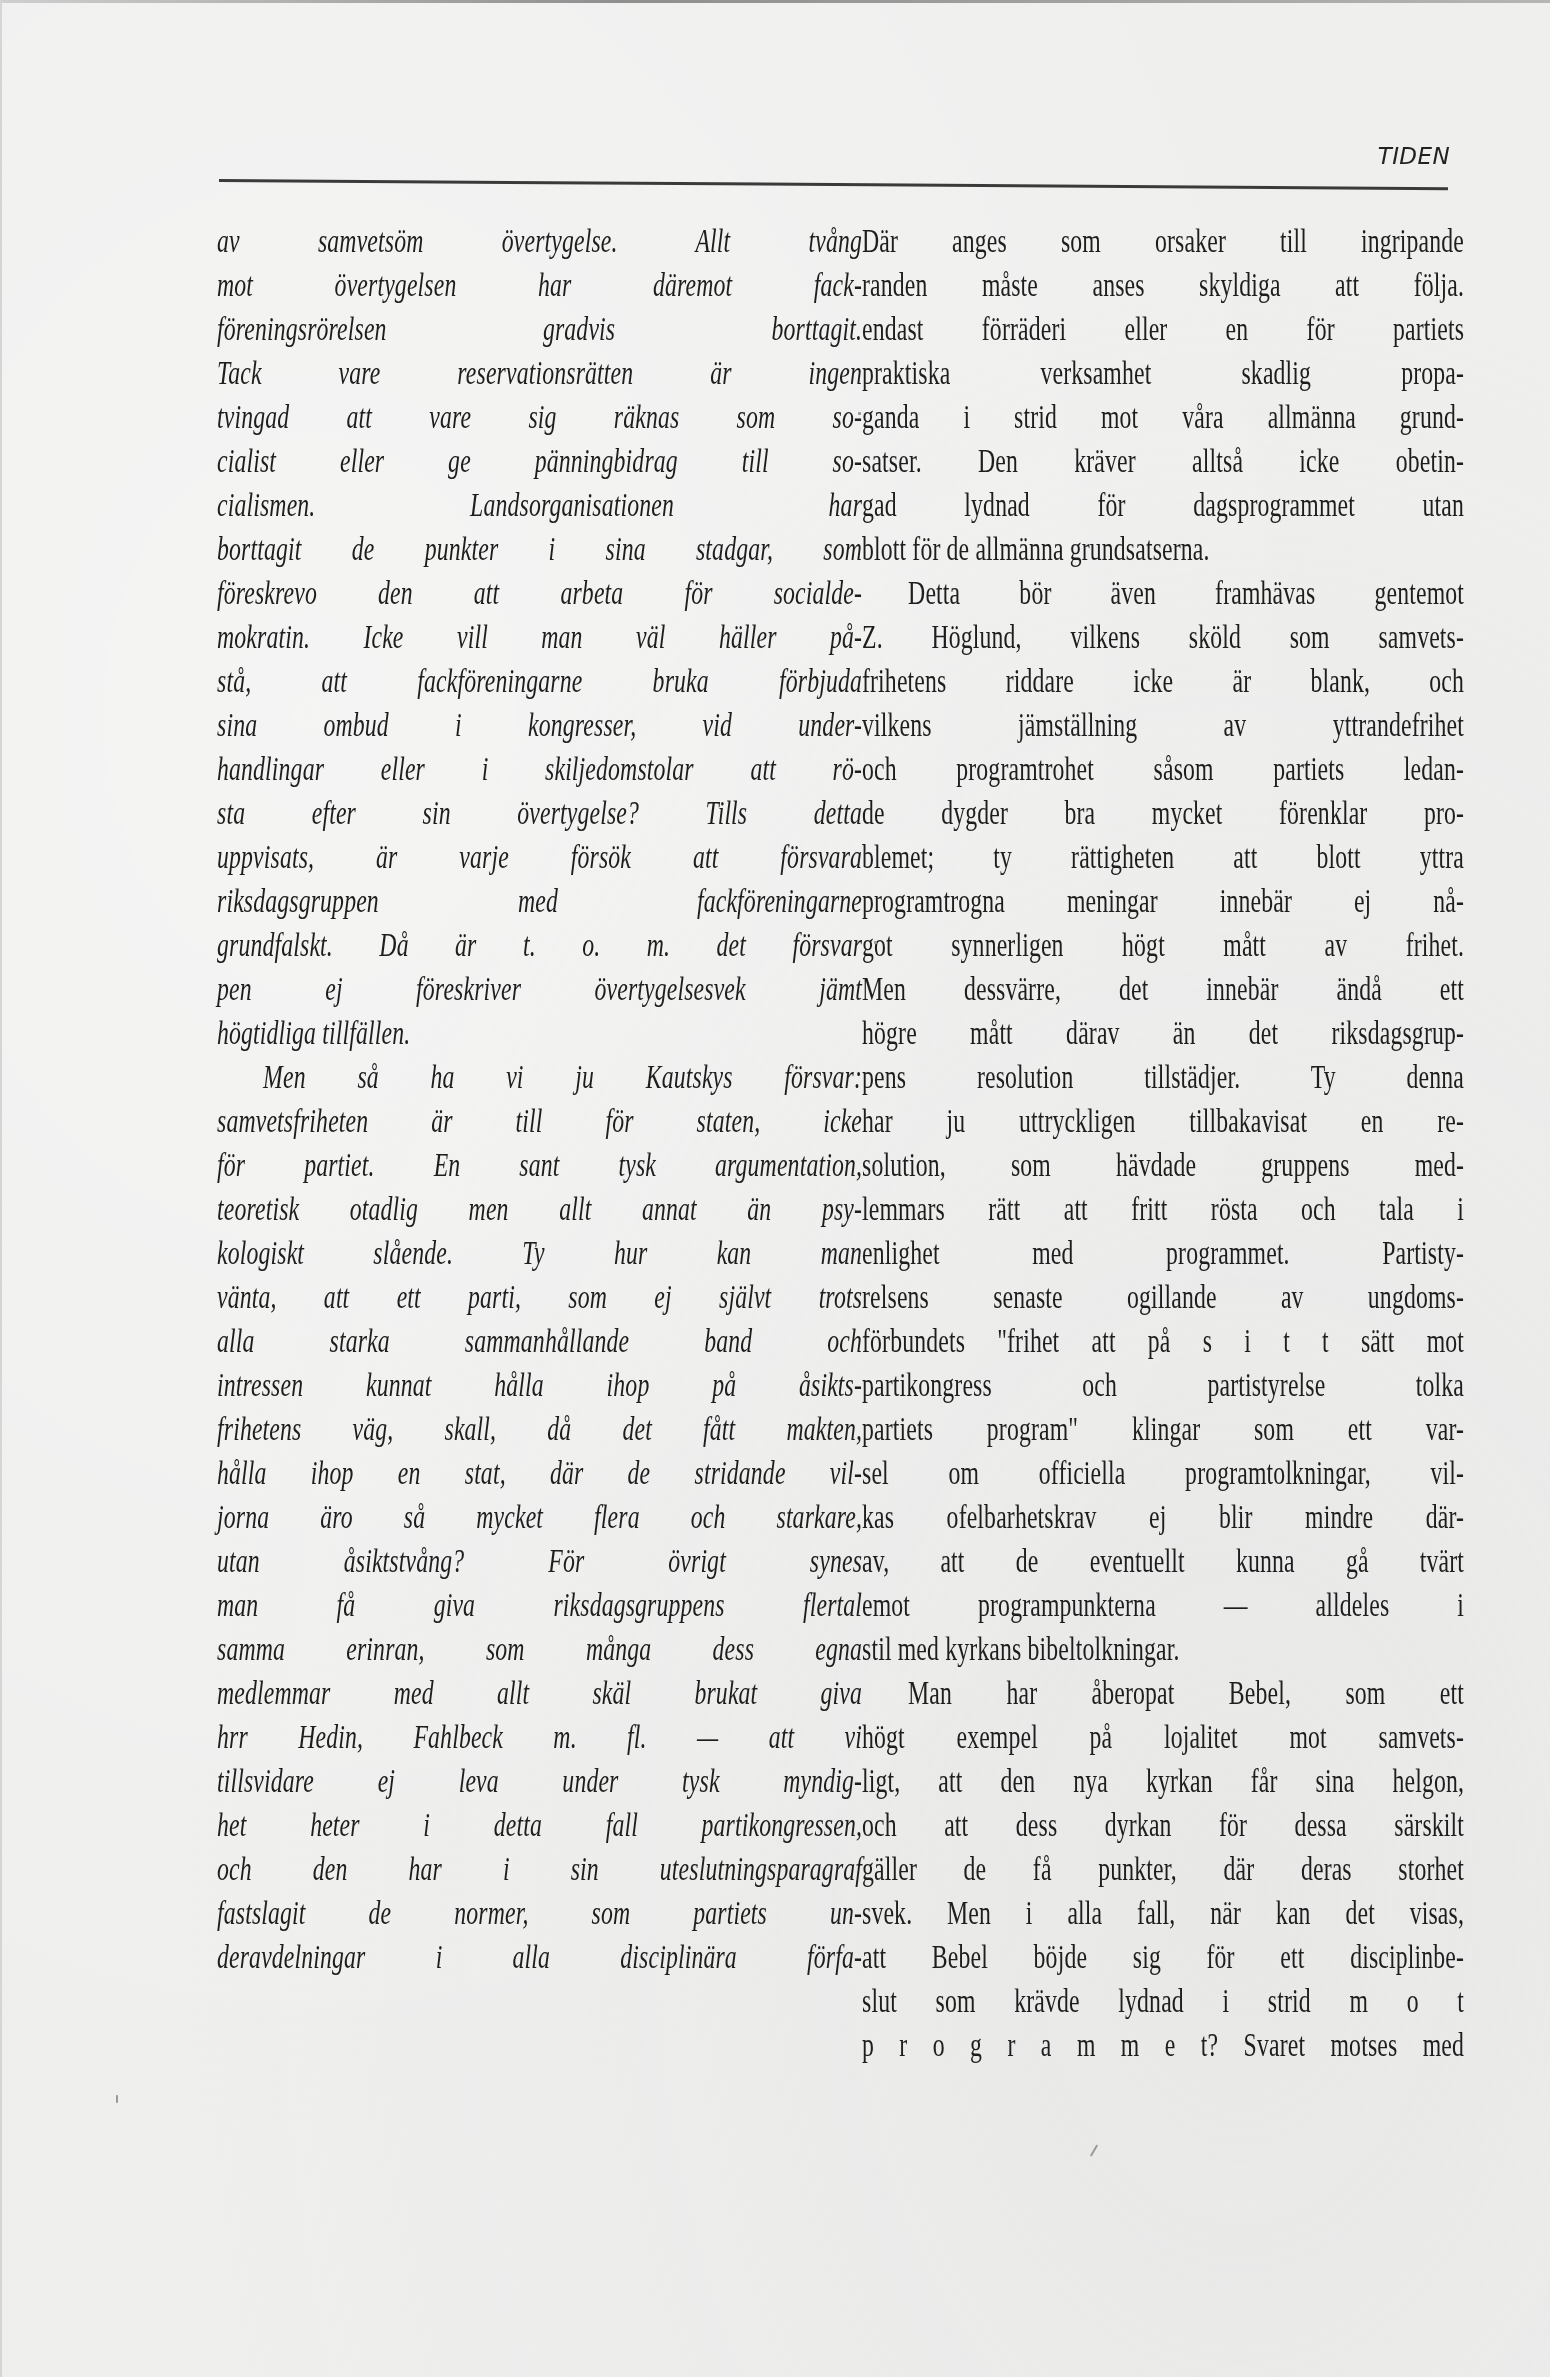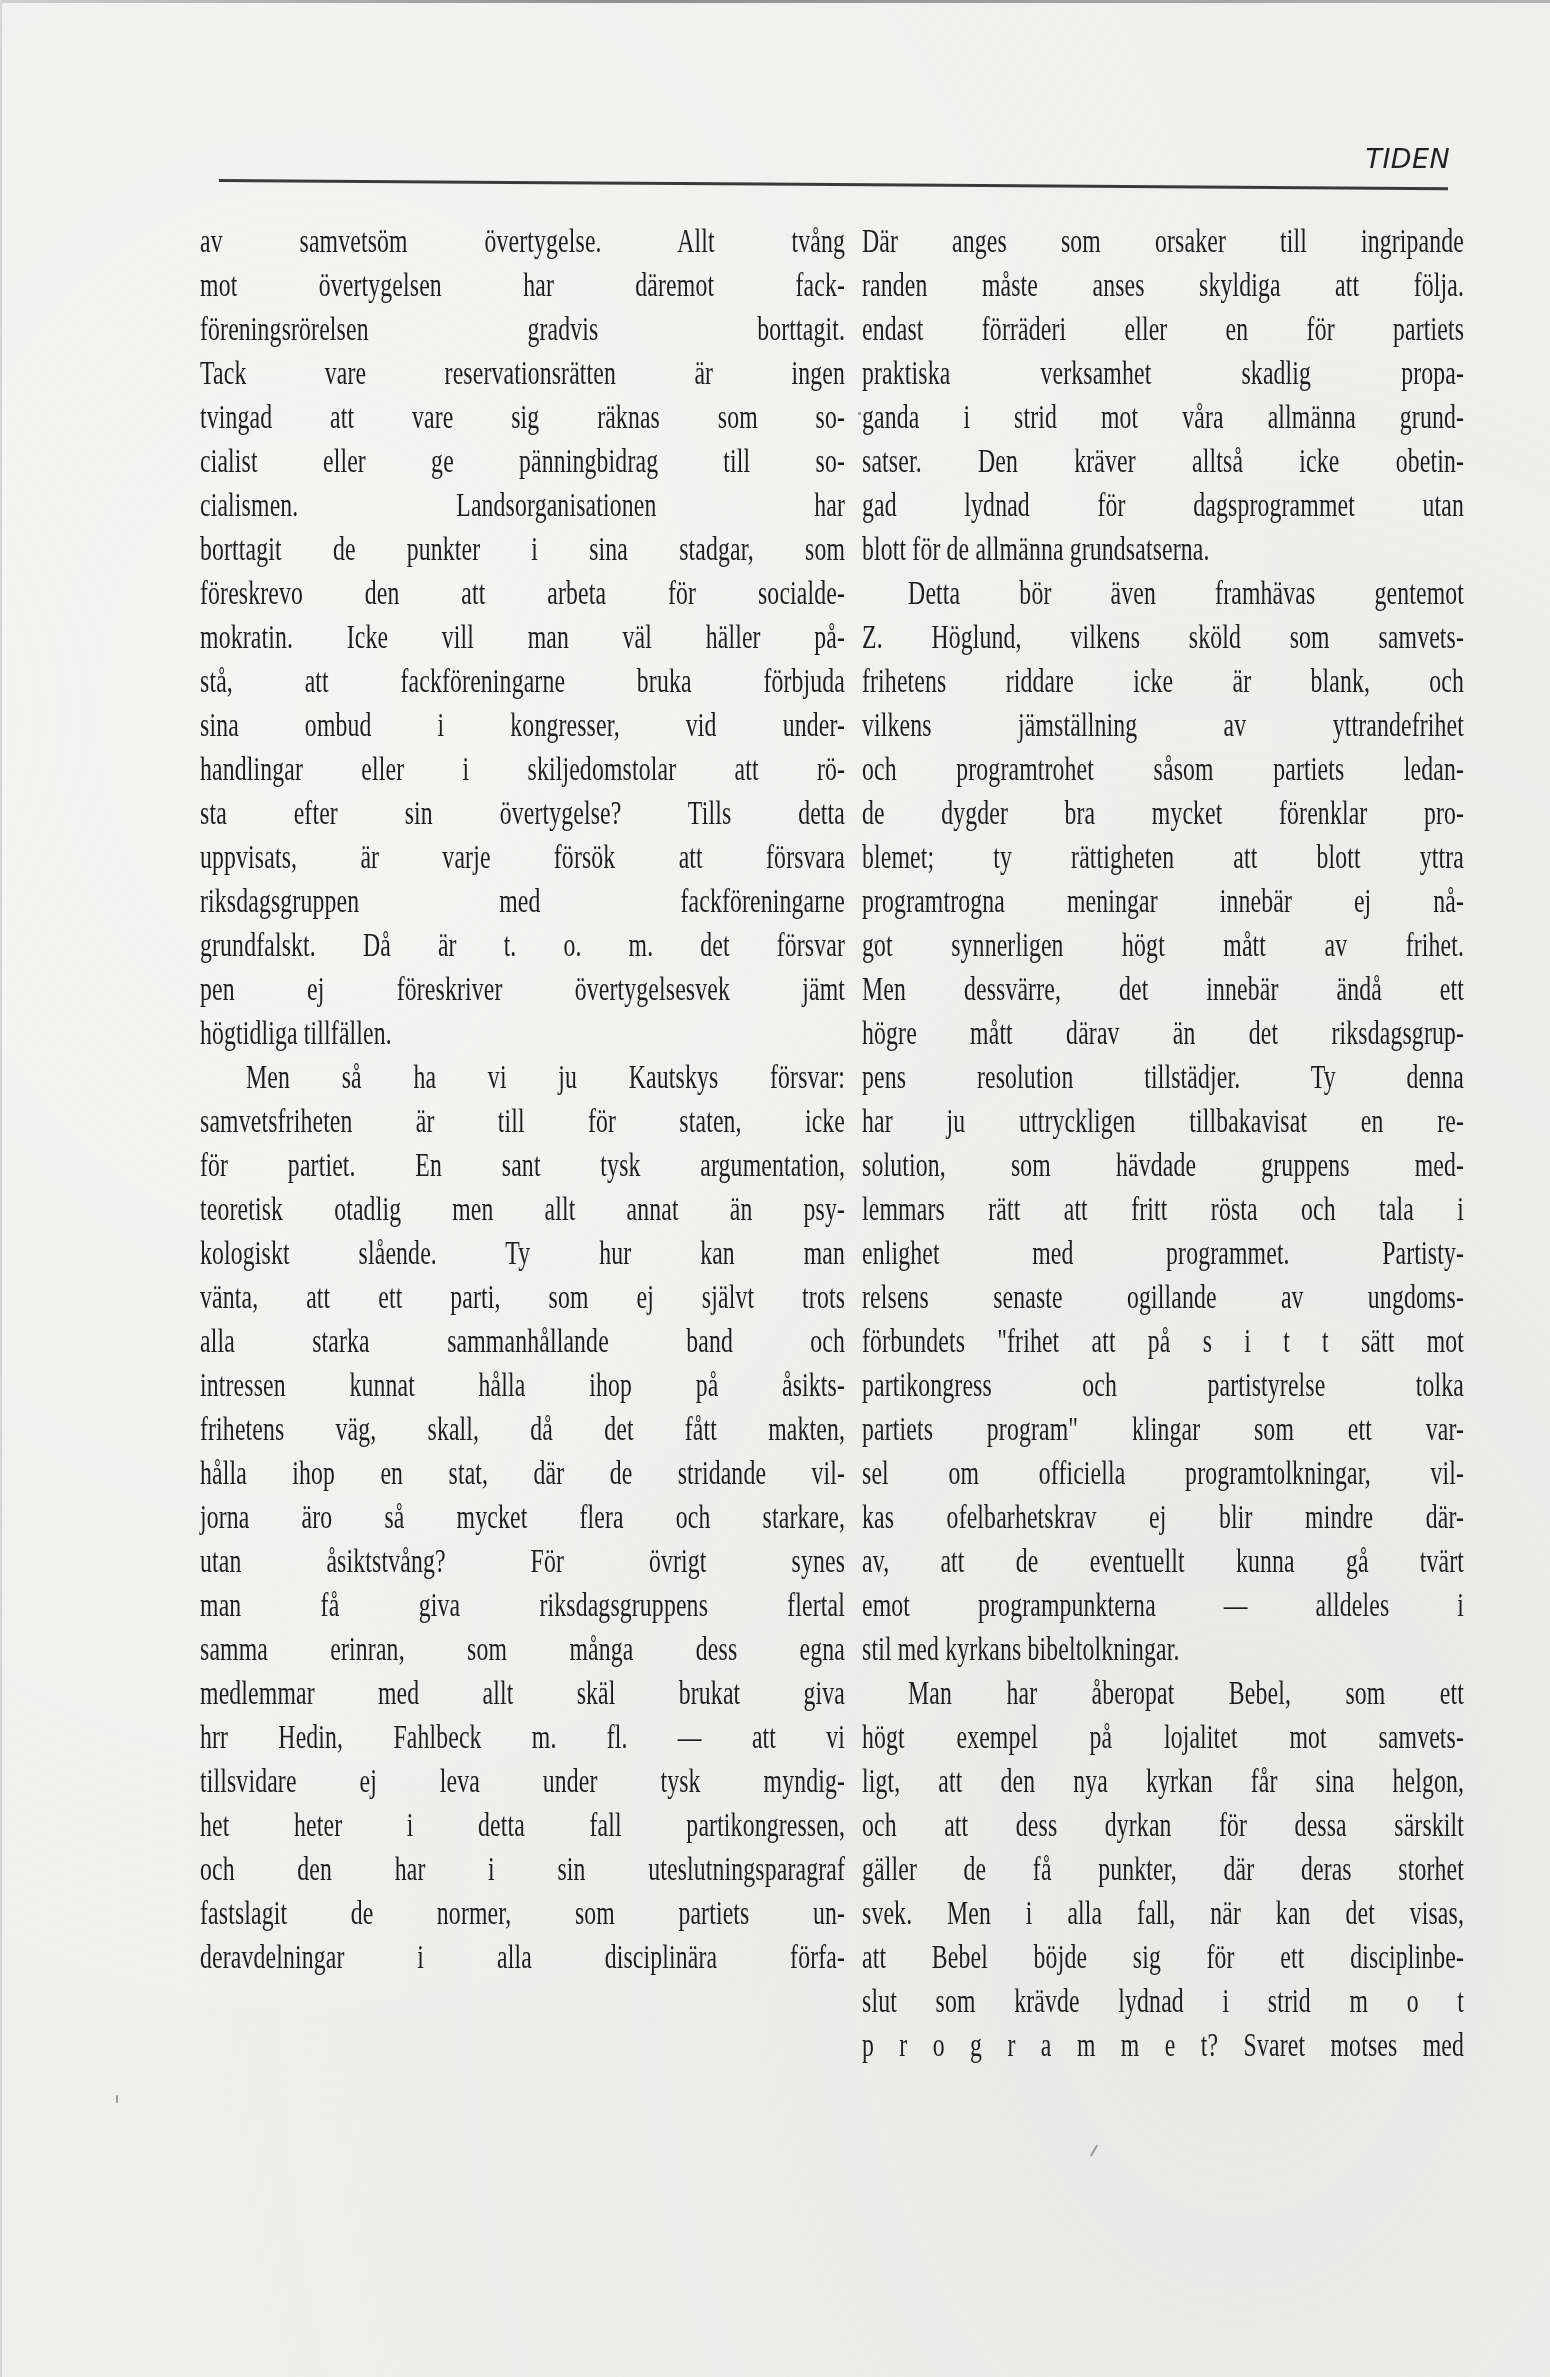--- a/index.html
+++ b/index.html
@@ -29,39 +29,39 @@
       left: 0; top: 0;
       width: 1.6px; height: 2377px;
       background: #d5d5d5;
     }
     .running-head {
       position: absolute;
       right: 101px;
       top: 143px;
       font-family: "DejaVu Sans", "Liberation Sans", sans-serif;
       font-style: italic;
-      font-size: 27px;
+      font-size: 23px;
       letter-spacing: 0.4px;
       color: #222;
     }
     .head-rule {
       position: absolute;
       left: 219px;
       top: 179px;
       width: 1229px;
       height: 2.5px;
       background: #3a3a3a;
       transform: rotate(0.38deg);
       transform-origin: left center;
     }
     .column {
       position: absolute;
       top: 219px;
     }
-    .col-left { left: 200px; width: 645px; }
+    .col-left { left: 217px; width: 645px; font-style: italic; }
     .col-right { left: 862px; width: 602px; }
     .line {
       height: 44px;
       line-height: 44px;
       font-size: 33px;
       white-space: nowrap;
       overflow: visible;
     }
     .line .txt {
       display: inline-block;

